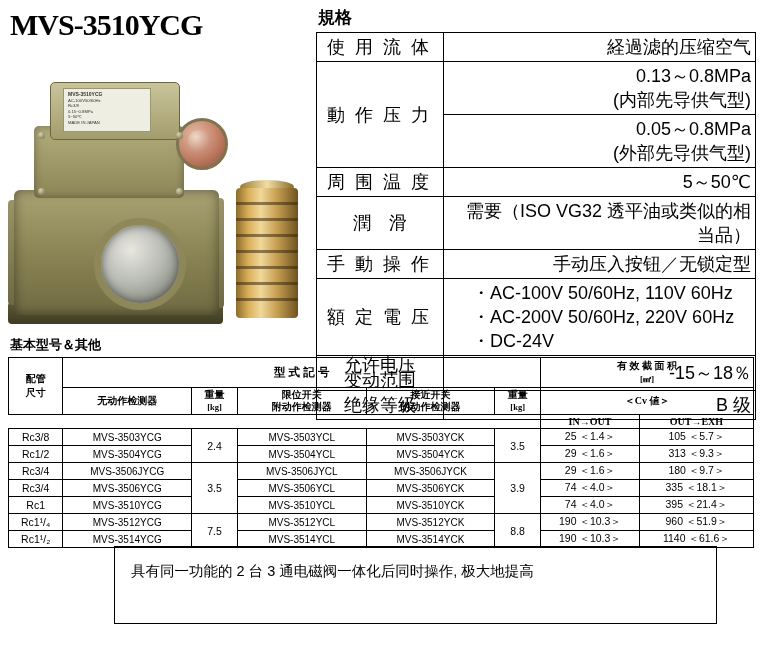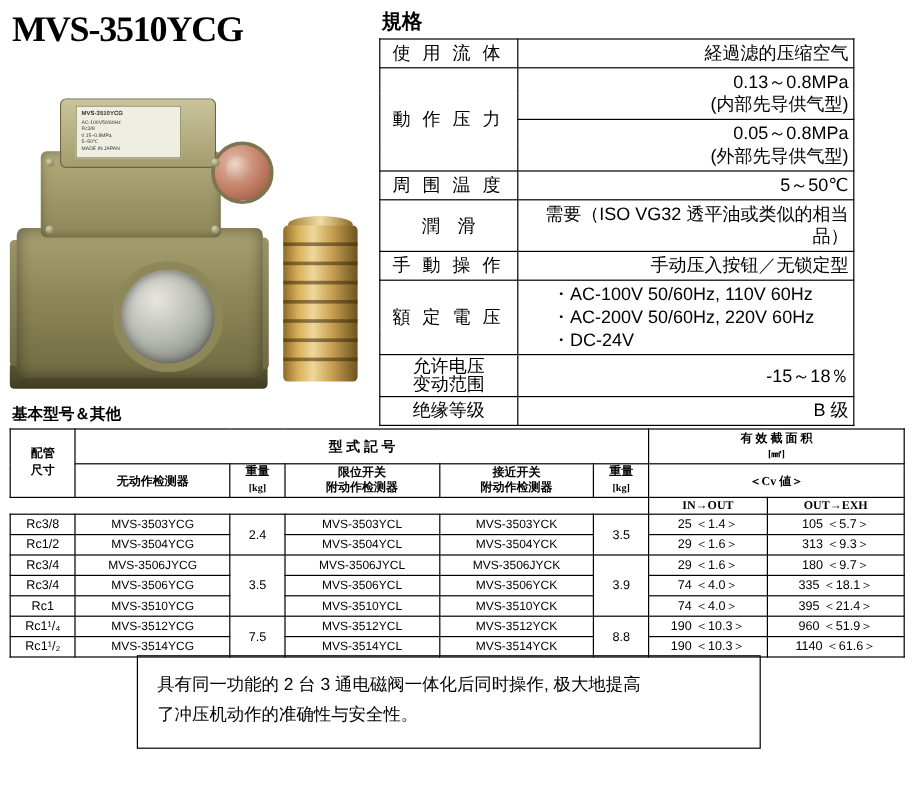--- a/index.html
+++ b/index.html
@@ -104,42 +104,42 @@
     border-radius:4px;
   }
 
   
   table{border-collapse:collapse;}
   td,th{border:1px solid #000;}
 
   
   #spec-section{position:absolute;left:316px;top:6px;width:440px;}
   #spec-heading{font-size:17px;font-weight:bold;margin:0 0 3px 2px;}
-  #spec-table{width:396px;font-size:15px;}
+  #spec-table{width:440px;font-size:18px;}
   #spec-table td{padding:2px 4px;vertical-align:middle;}
   #spec-table td.lbl{
     width:94px;text-align:center;white-space:nowrap;
   }
   #spec-table td.val{text-align:right;}
   .lbl-spread{letter-spacing:10px;padding-left:10px !important;}
   .val-left{text-align:left !important;padding-left:28px !important;}
 
   
   #model-section{position:absolute;left:8px;top:336px;width:630px;}
   #model-heading{font-size:13px;font-weight:bold;margin:0 0 3px 2px;}
   #model-table{width:746px;font-size:10.5px;text-align:center;}
   #model-table td,#model-table th{padding:1px 2px;}
   #model-table .hdr{font-weight:bold;font-size:11.5px;}
   #model-table .hdr-sm{font-weight:bold;font-size:10px;font-family:Liberation Serif, serif;}
   #model-table .unit{font-size:8.5px;}
   #model-table td.model{font-size:10px;white-space:nowrap;}
 
   
   #note-box{
-    position:absolute;left:114px;top:546px;width:520px;height:78px;
+    position:absolute;left:114px;top:546px;width:603px;height:78px;
     border:1px solid #000;
     box-sizing:border-box;
     padding:12px 16px;
     font-size:14.5px;line-height:25px;
   }
 </style>
 </head>
 <body>
 
 <div class="page">
@@ -327,16 +327,15 @@
         <td class="model">MVS-3514YCK</td>
         <td>190 ＜10.3＞</td>
         <td>1140 ＜61.6＞</td>
       </tr>
     </tbody>
       </table>
   </div>
 
   <div id="note-box">
     <div>具有同一功能的 2 台 3 通电磁阀一体化后同时操作, 极大地提高</div>
-    <div>了冲压机动作的准确性与安全性。</div>
   </div>
 
 </div>
 
 </body></html>

